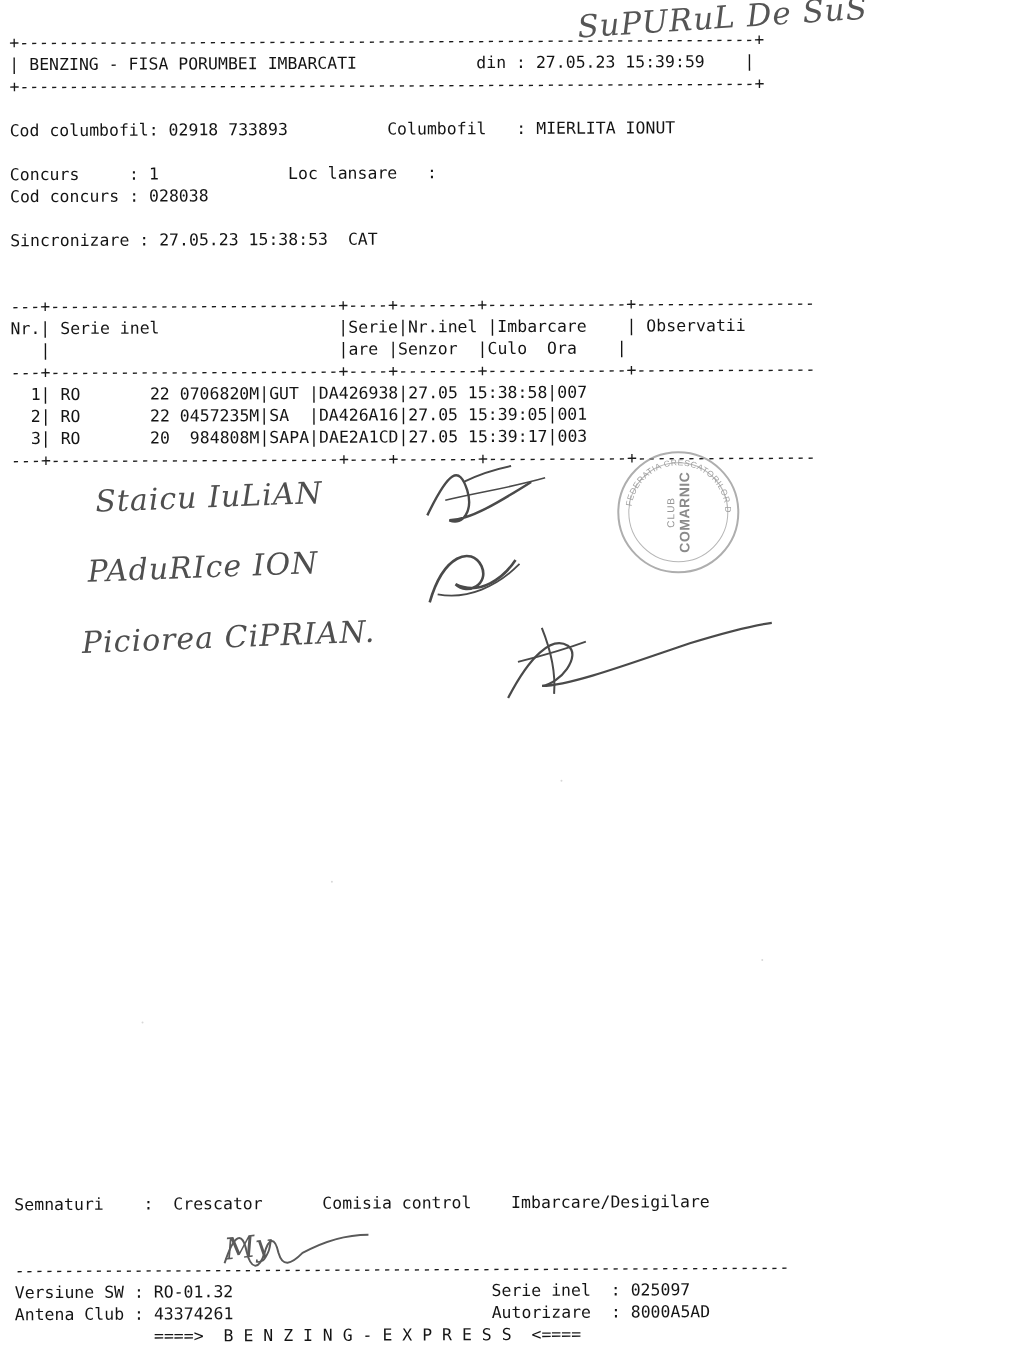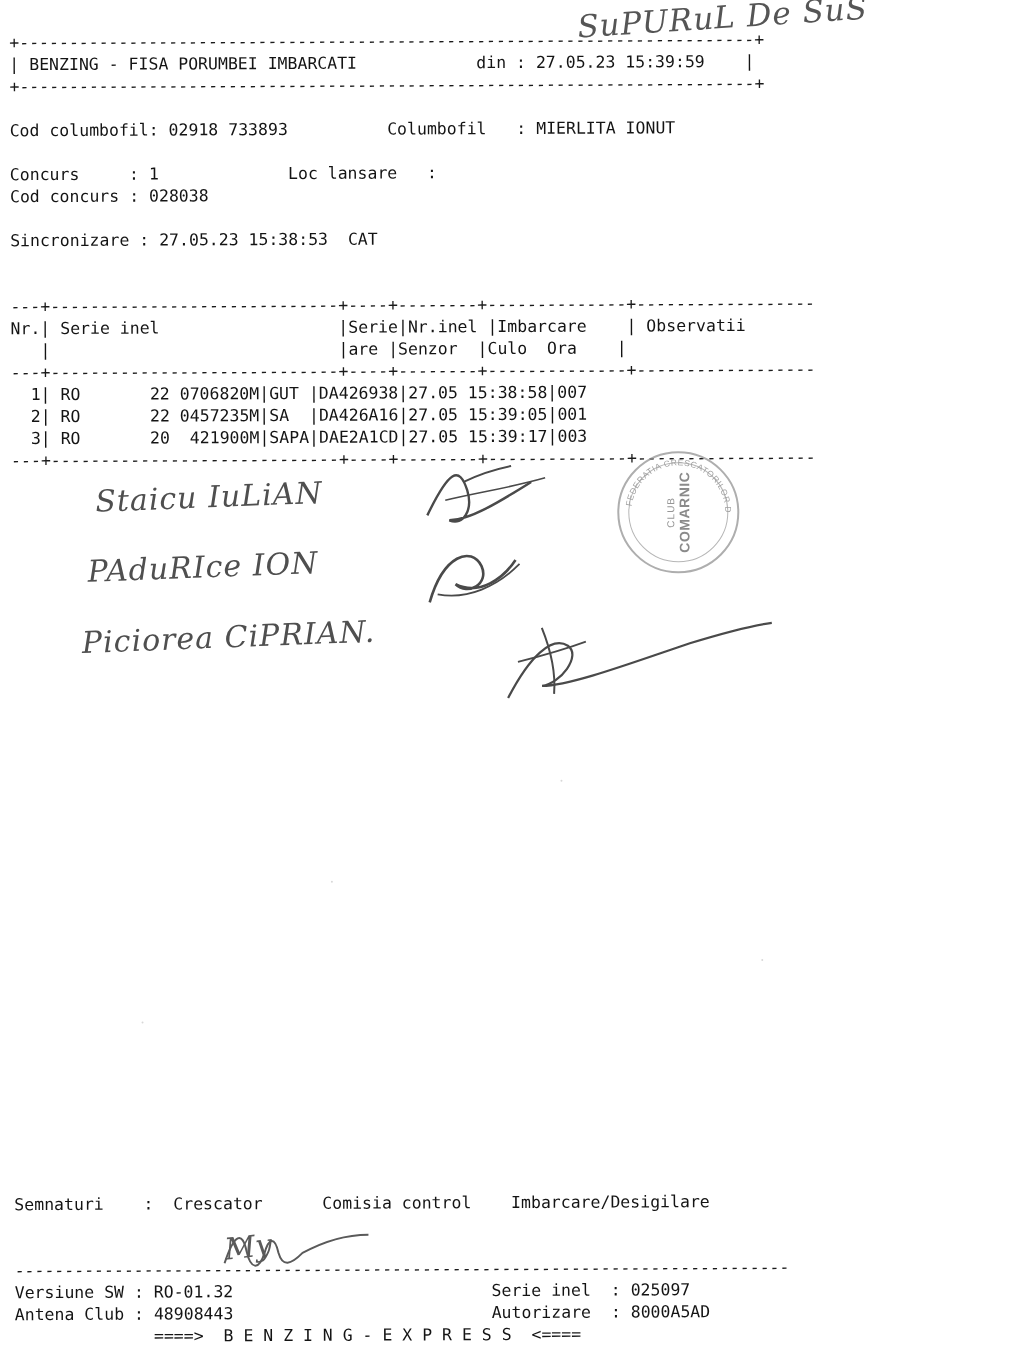--- a/index.html
+++ b/index.html
@@ -169,33 +169,33 @@
 
     <div class="rule">---+-----------------------------+----+--------+--------------+------------------</div>
     <div class="mono"><span>Nr.</span><span>| </span><span>Serie inel</span><span>                  |</span><span>Serie</span><span>|</span><span>Nr.inel</span><span> |</span><span>Imbarcare</span><span>    |</span><span> </span><span>Observatii</span></div>
     <div class="mono"><span>   |                             |</span><span>are</span><span> |</span><span>Senzor</span><span>  |</span><span>Culo  Ora</span><span>    |</span></div>
     <div class="rule">---+-----------------------------+----+--------+--------------+------------------</div>
 
     <div class="mono"><span>  </span><span>1</span><span>| </span><span>RO</span><span>       </span><span>22</span><span> </span><span>0706820M</span><span>|</span><span>GUT</span><span> |</span><span>DA426938</span><span>|</span><span>27.05</span><span> </span><span>15:38:58</span><span>|</span><span>007</span></div>
 
     <div class="mono"><span>  </span><span>2</span><span>| </span><span>RO</span><span>       </span><span>22</span><span> </span><span>0457235M</span><span>|</span><span>SA</span><span>  |</span><span>DA426A16</span><span>|</span><span>27.05</span><span> </span><span>15:39:05</span><span>|</span><span>001</span></div>
 
-    <div class="mono"><span>  </span><span>3</span><span>| </span><span>RO</span><span>       </span><span>20</span><span>  </span><span>421900M</span><span>|</span><span>SAPA</span><span>|</span><span>DAE2A1CD</span><span>|</span><span>27.05</span><span> </span><span>15:39:17</span><span>|</span><span>003</span></div>
+    <div class="mono"><span>  </span><span>3</span><span>| </span><span>RO</span><span>       </span><span>20</span><span>  </span><span>984808M</span><span>|</span><span>SAPA</span><span>|</span><span>DAE2A1CD</span><span>|</span><span>27.05</span><span> </span><span>15:39:17</span><span>|</span><span>003</span></div>
 
     <div class="rule">---+-----------------------------+----+--------+--------------+------------------</div>
 
   </div>
 
   <div style="position:absolute; left:12px; top:1192px; width:1000px;">
     <div class="mono"><span>Semnaturi</span><span>    </span><span>:  Crescator</span><span>      </span><span>Comisia control</span><span>    </span><span>Imbarcare/Desigilare</span></div>
     <div class="mono"> </div>
     <div class="mono"> </div>
     <div class="rule">------------------------------------------------------------------------------</div>
     <div class="mono"><span>Versiune SW</span><span> </span><span>: RO-01.32</span><span>                          </span><span>Serie inel</span><span>  </span><span>: 025097</span></div>
-    <div class="mono"><span>Antena Club</span><span> </span><span>: 48908443</span><span>                          </span><span>Autorizare</span><span>  </span><span>: 8000A5AD</span></div>
+    <div class="mono"><span>Antena Club</span><span> </span><span>: 43374261</span><span>                          </span><span>Autorizare</span><span>  </span><span>: 8000A5AD</span></div>
     <div class="mono" style="text-align:left;"><span>              </span><span>====&gt;  B E N Z I N G - E X P R E S S  &lt;====</span></div>
   </div>
 
   <div id="sig-area">
 
     <div class="handwrite" id="hw-location">SuPURuL  De SuS</div>
 
     <div class="handwrite hw-name" id="hw-name-1">Staicu IuLiAN</div>
     <div class="handwrite hw-name" id="hw-name-2">PAduRIce ION</div>
     <div class="handwrite hw-name" id="hw-name-3">Piciorea CiPRIAN.</div>

